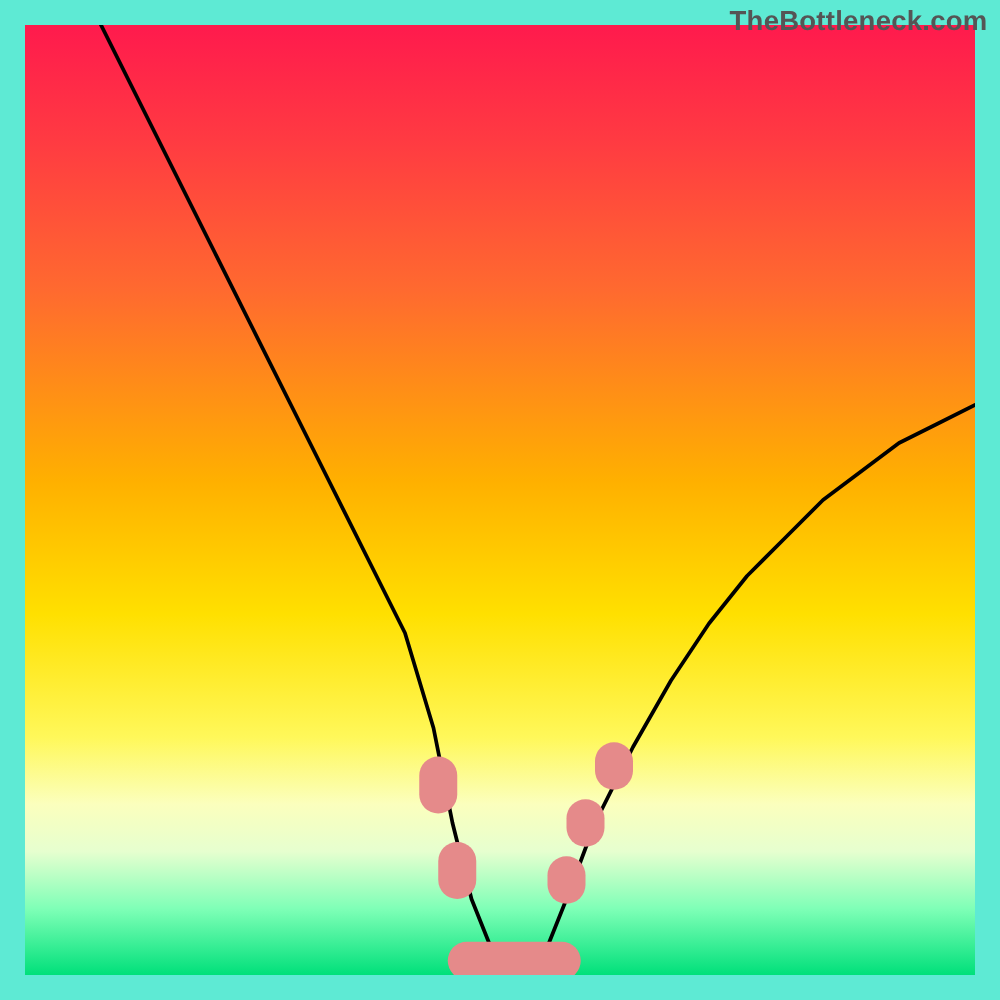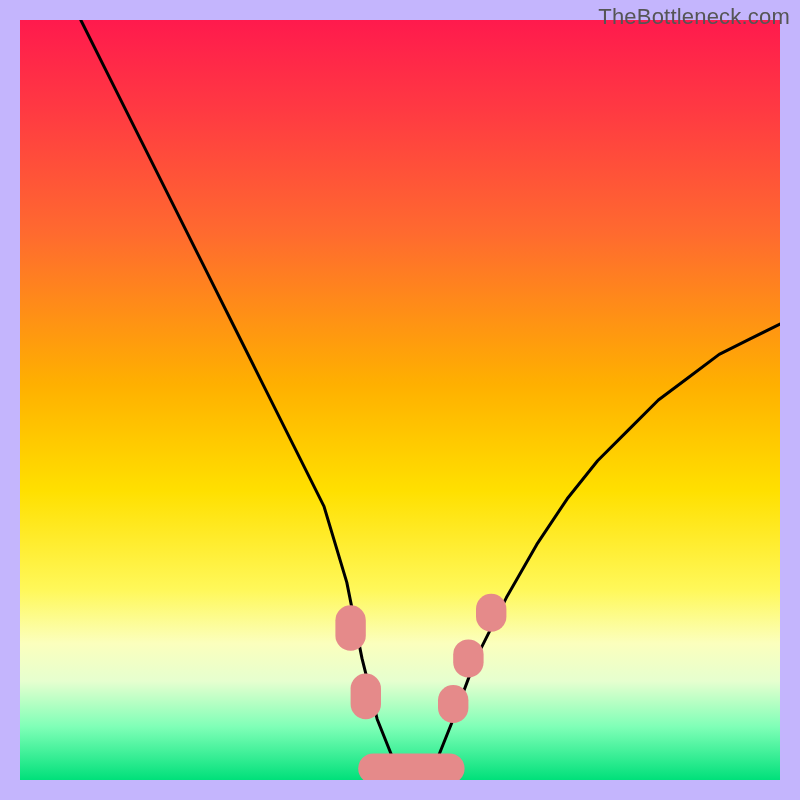--- a/index.html
+++ b/index.html
@@ -1,21 +1,22 @@
 <!DOCTYPE html>
 <html><head>
 <meta charset="utf-8">
 <style>
   * { margin: 0; padding: 0; box-sizing: border-box; }
   html, body { width: 800px; height: 800px; overflow: hidden; background: #000; }
   .stage {
     position: relative;
     width: 800px;
     height: 800px;
-    background: #c4b5fd;
+    background: #5eead4;
+    font-weight: bold;
   }
   .frame {
     position: absolute;
     left: 20px;
     top: 20px;
     width: 760px;
     height: 760px;
     background: linear-gradient(to bottom,
       #ff1a4d 0%,
       #ff3a42 12%,

